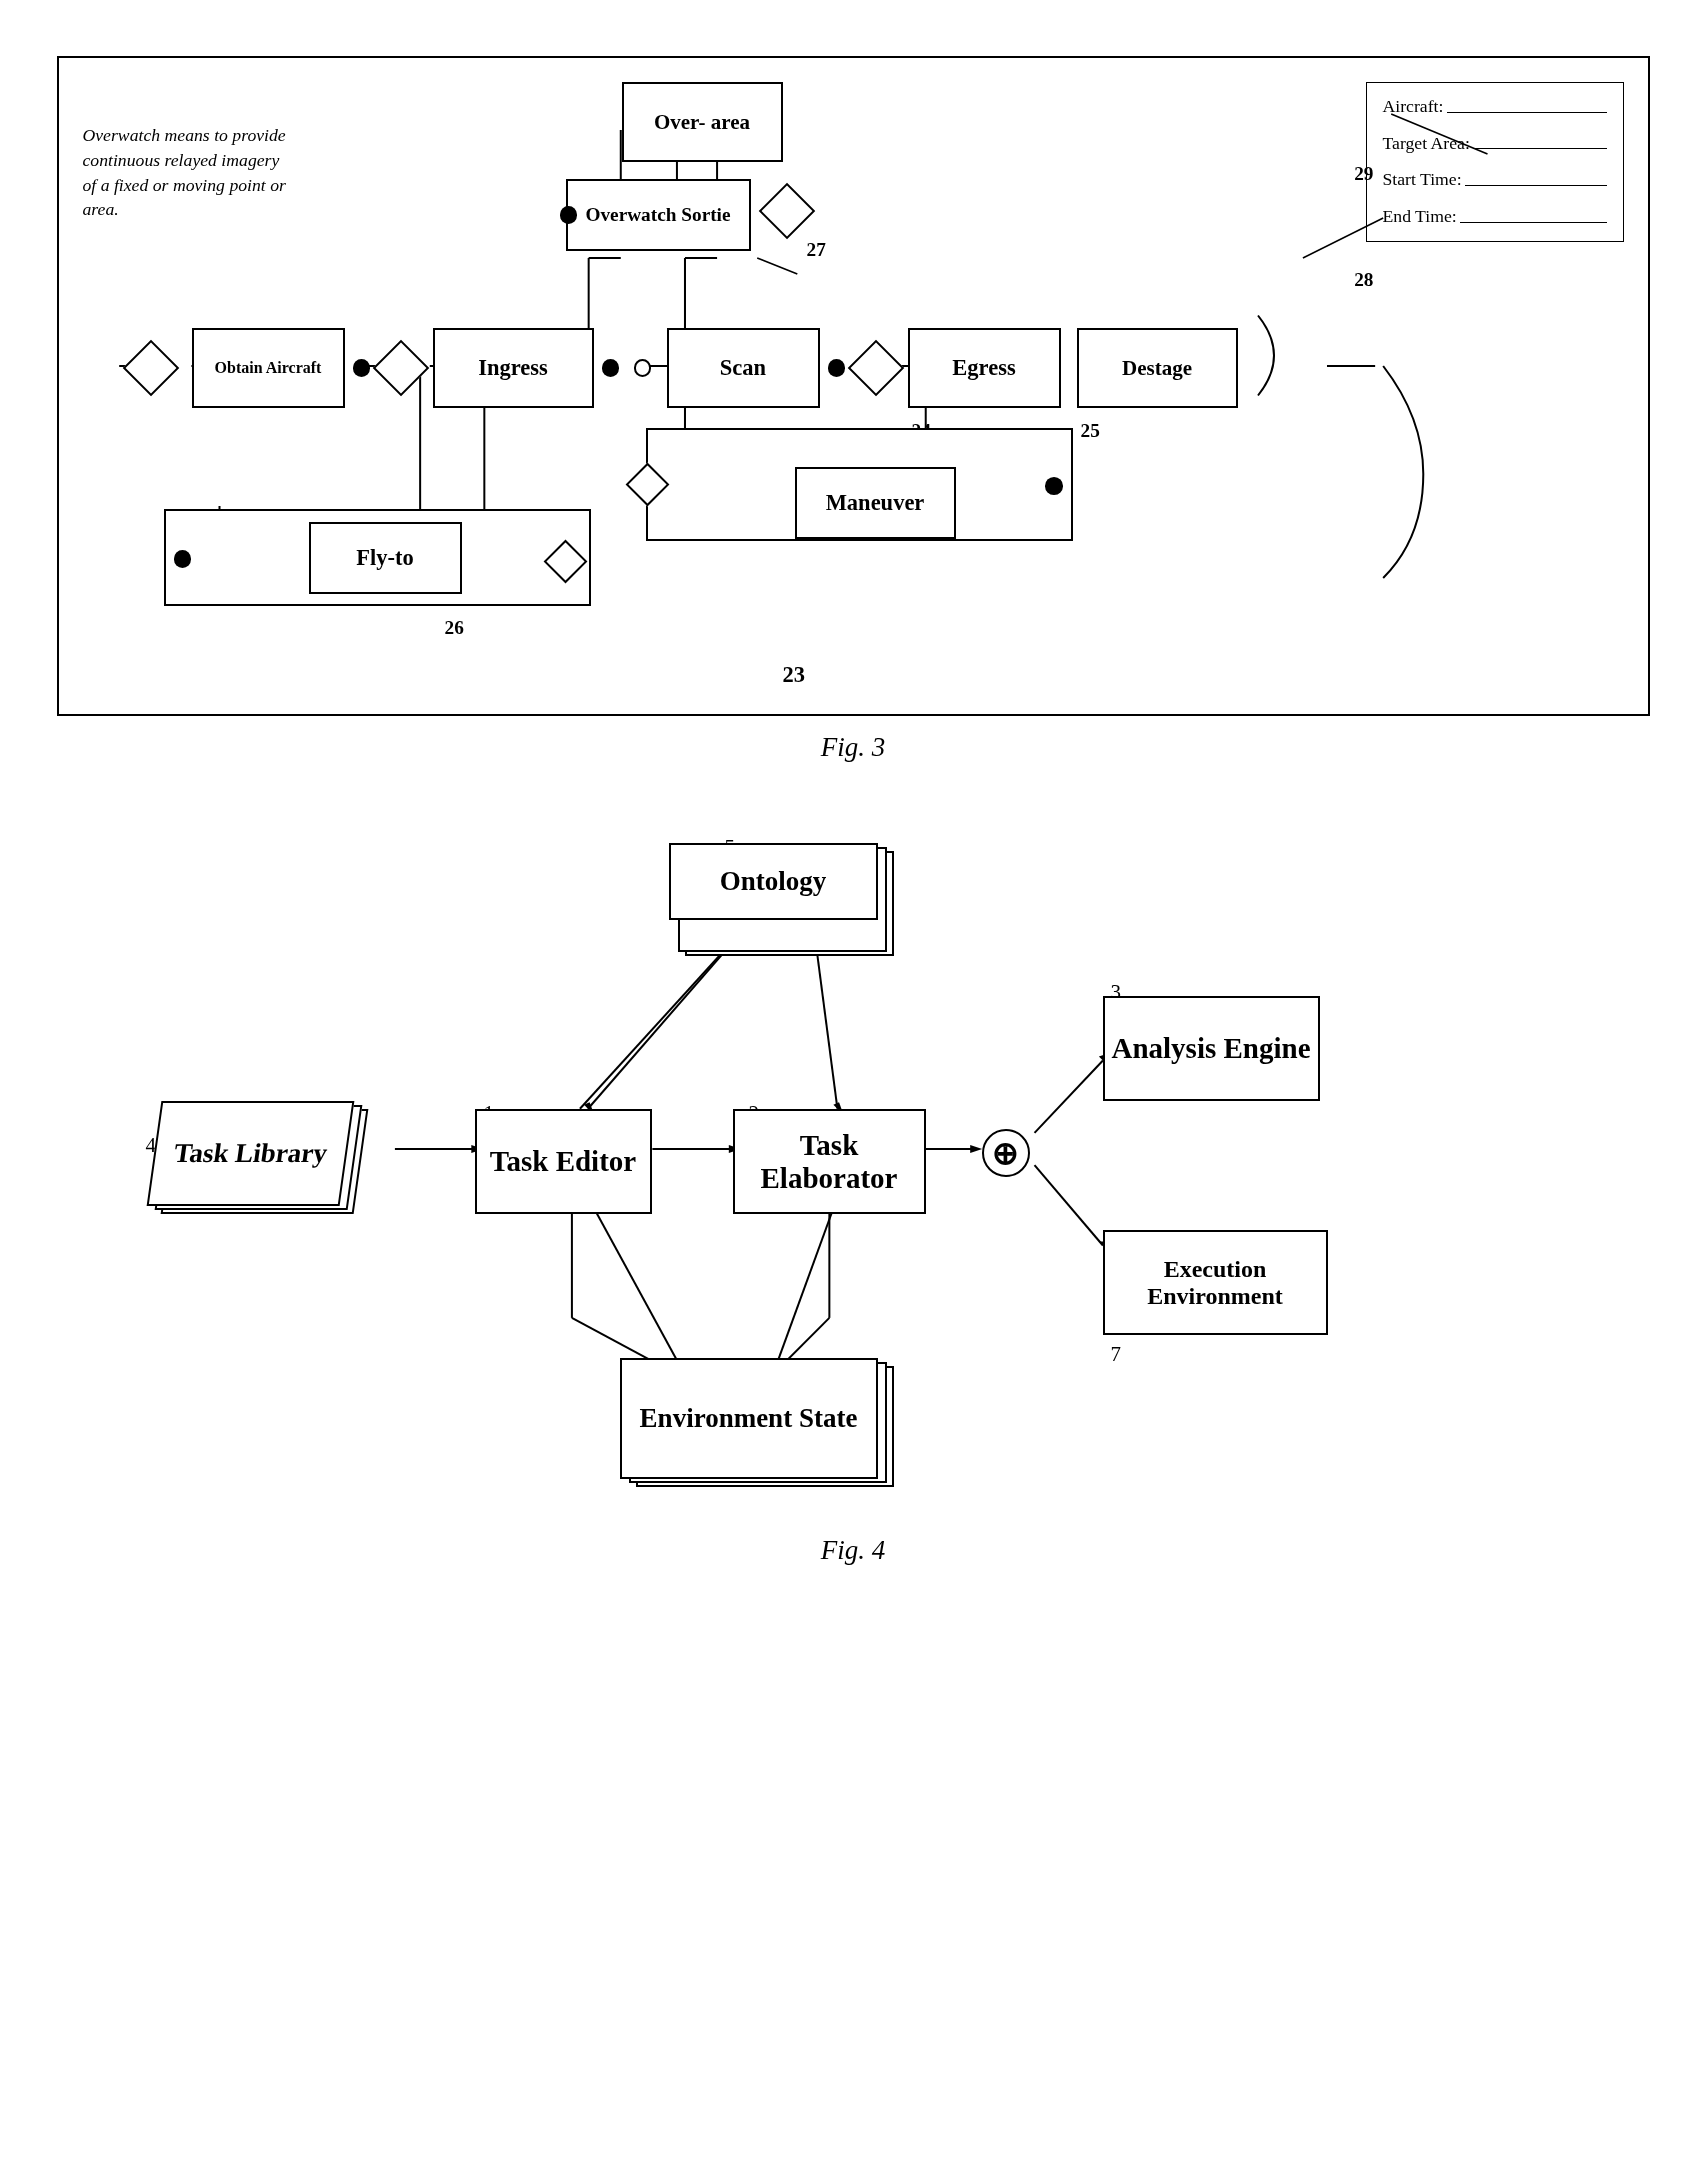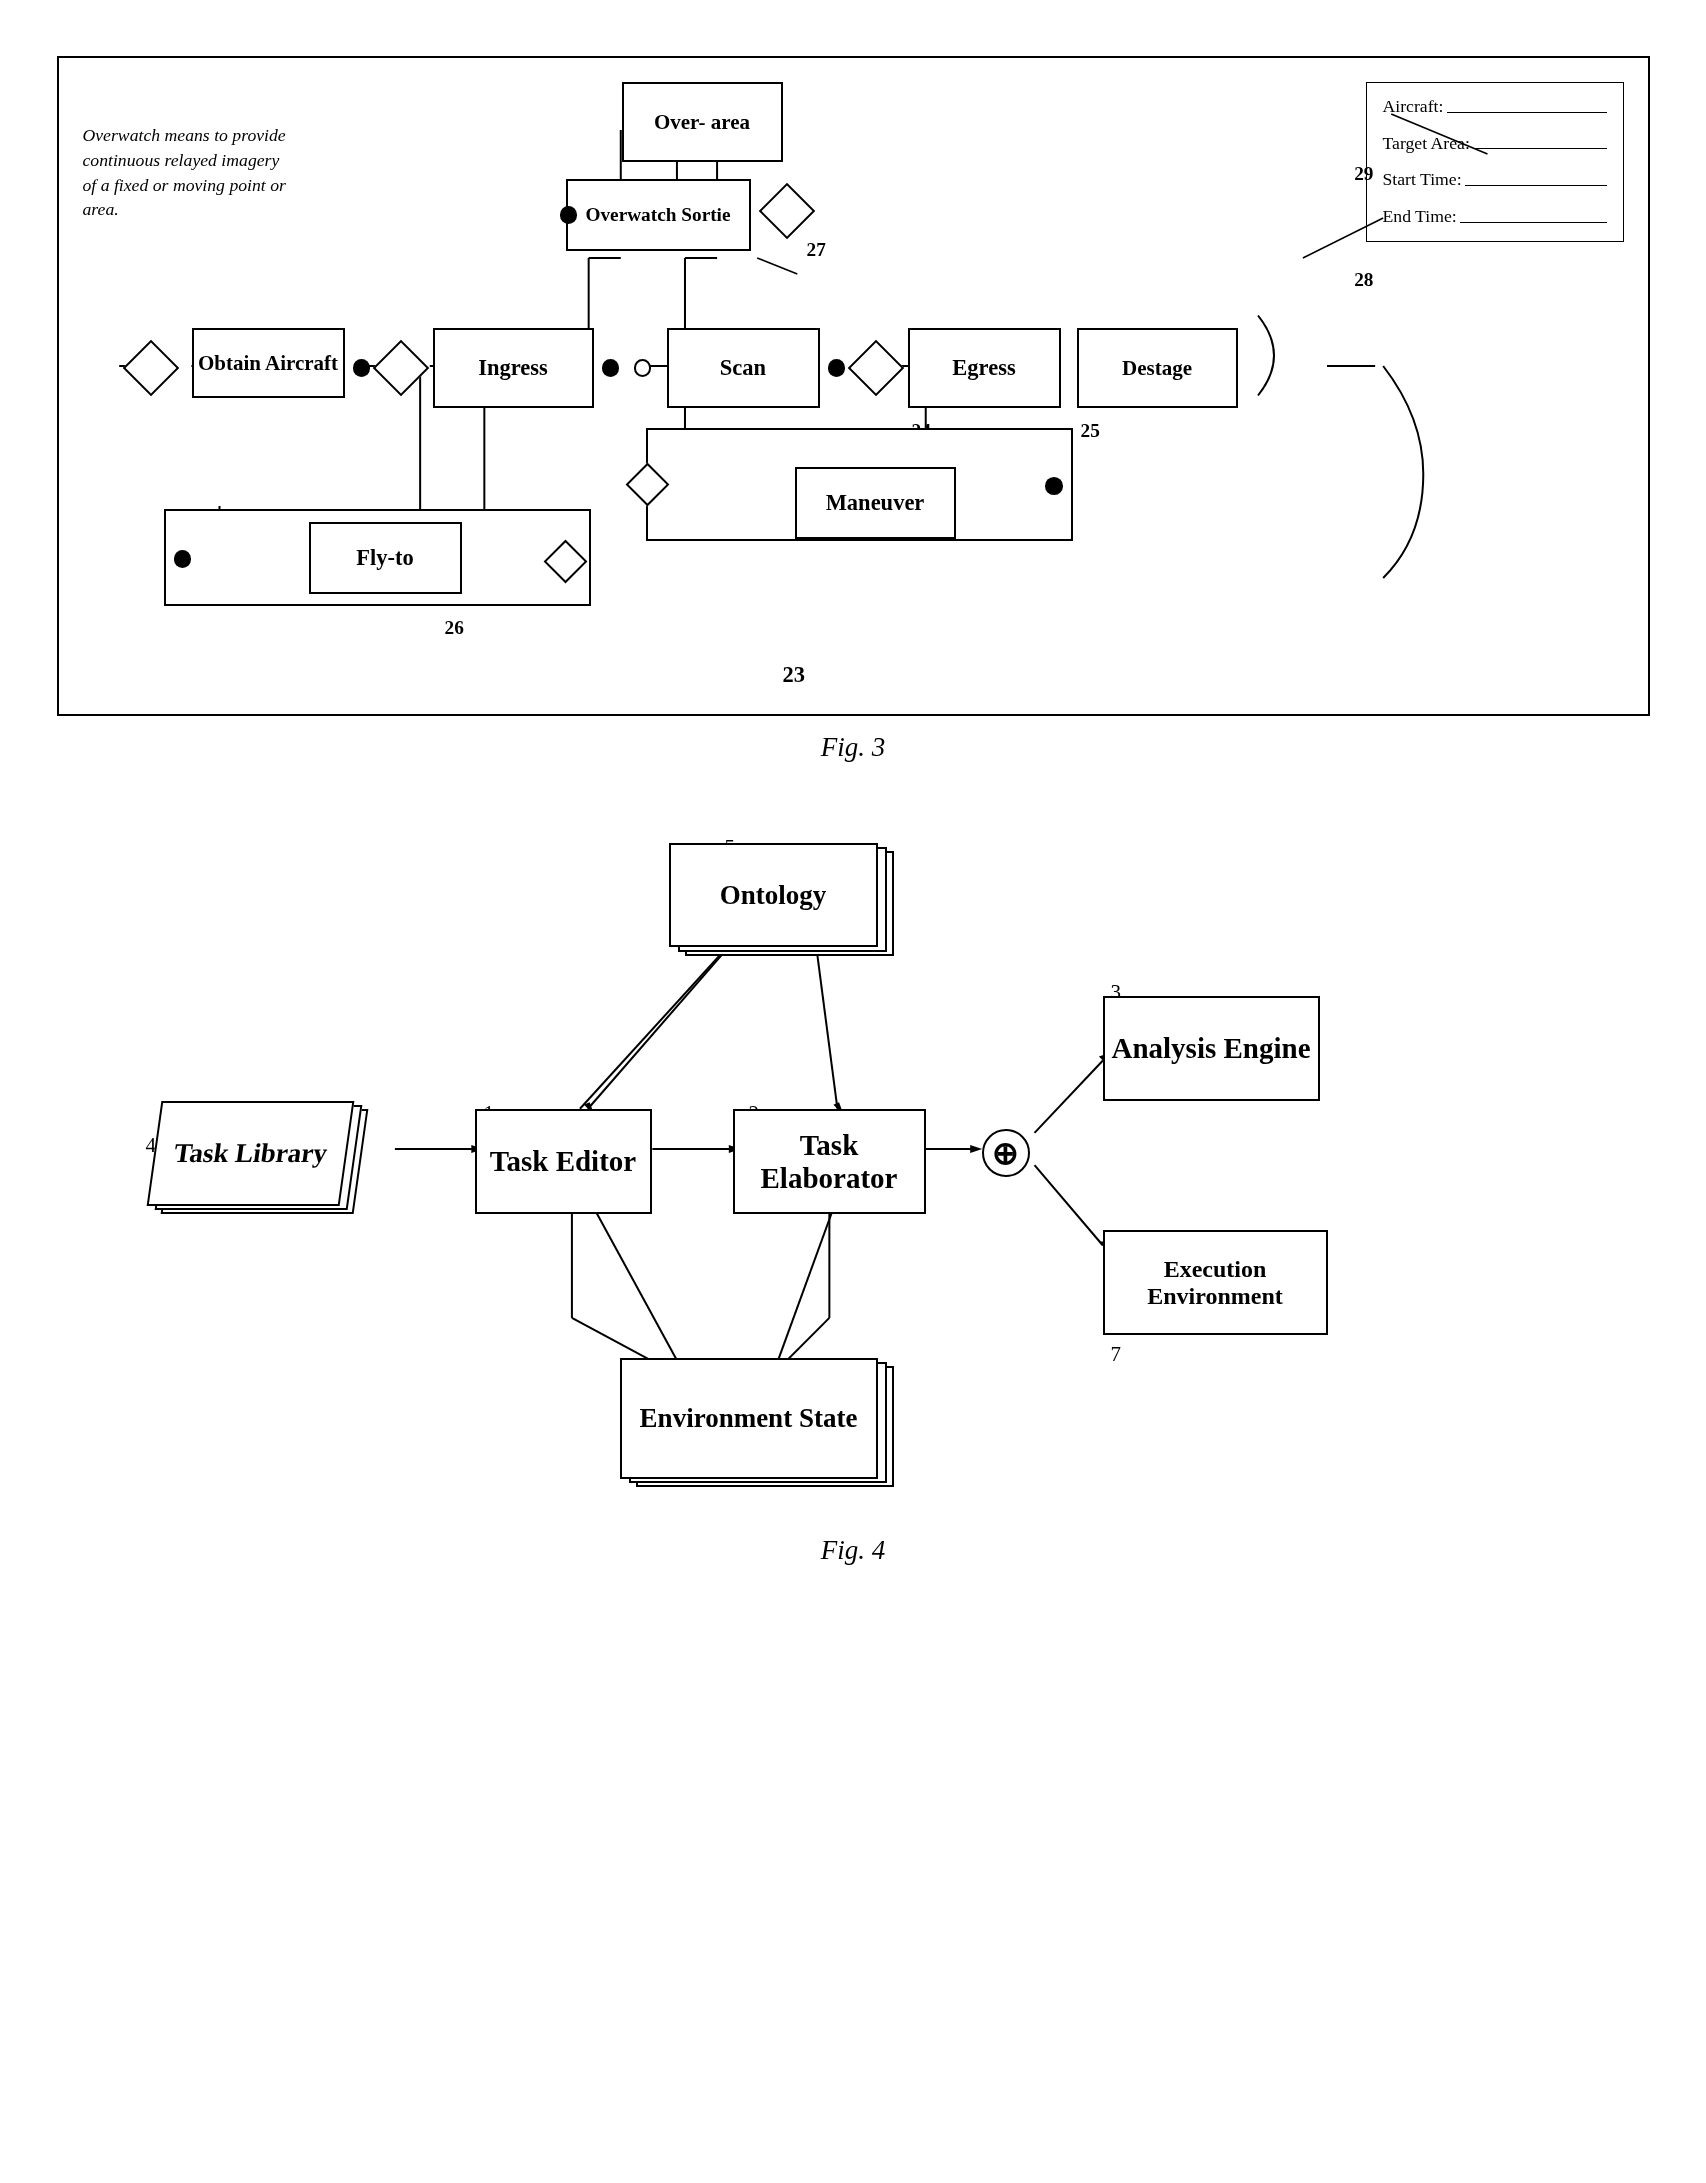--- a/index.html
+++ b/index.html
@@ -341,21 +341,21 @@
 Sortie</div>
 
   <div class="diamond" style="left:708px; top:133px;"></div>
 
   <div class="circle-filled" style="left:501px; top:148px;"></div>
 
   <div class="label-num" style="top:181px; left:748px;">27</div>
 
   <div class="diamond" style="left:72px; top:290px;"></div>
 
-  <div class="node-box" style="left:133px; top:270px; width:153px; height:70px; font-size:21px;text-align:right;">Obtain
+  <div class="node-box" style="left:133px; top:270px; width:153px; height:80px; font-size:16px;text-align:right;">Obtain
 Aircraft</div>
 
   <div class="circle-filled" style="left:294px; top:301px;"></div>
 
   <div class="diamond" style="left:322px; top:290px;"></div>
 
   <div class="node-box" style="left:374px; top:270px; width:161px; height:80px; font-size:22.5px;">Ingress</div>
 
   <div class="circle-filled" style="left:543px; top:301px;"></div>
 
@@ -444,21 +444,21 @@
 
     <line x1="890" y1="720" x2="970" y2="500" stroke="#000" stroke-width="2.5"></line>
     <polygon points="965,496 978,508 973,493" fill="#000"></polygon>
   </svg>
 
   <div class="fig4-label" style="top:40px; left:668px;">5</div>
 
   <div class="stacked-node" style="top:48px; left:612px;">
     <div class="page-back2" style="left:16px; top:8px; width:209px; height:105px;"></div>
     <div class="page-back1" style="left:9.7px; top:4px; width:209px; height:105px;"></div>
-    <div class="page-front" style="left:0; top:0; width:209px; height:104px;">Ontology</div>
+    <div class="page-front" style="left:0; top:0; width:209px; height:77px;">Ontology</div>
   </div>
 
   <div class="fig4-label" style="top:306px; left:427px;">1</div>
 
   <div class="fig4-node-box" style="top:314px; left:418px; width:177px; height:105px;">Task
 Editor</div>
 
   <div class="fig4-label" style="top:306px; left:692px;">2</div>
 
   <div class="fig4-node-box" style="top:314px; left:676px; width:193px; height:105px;">Task

